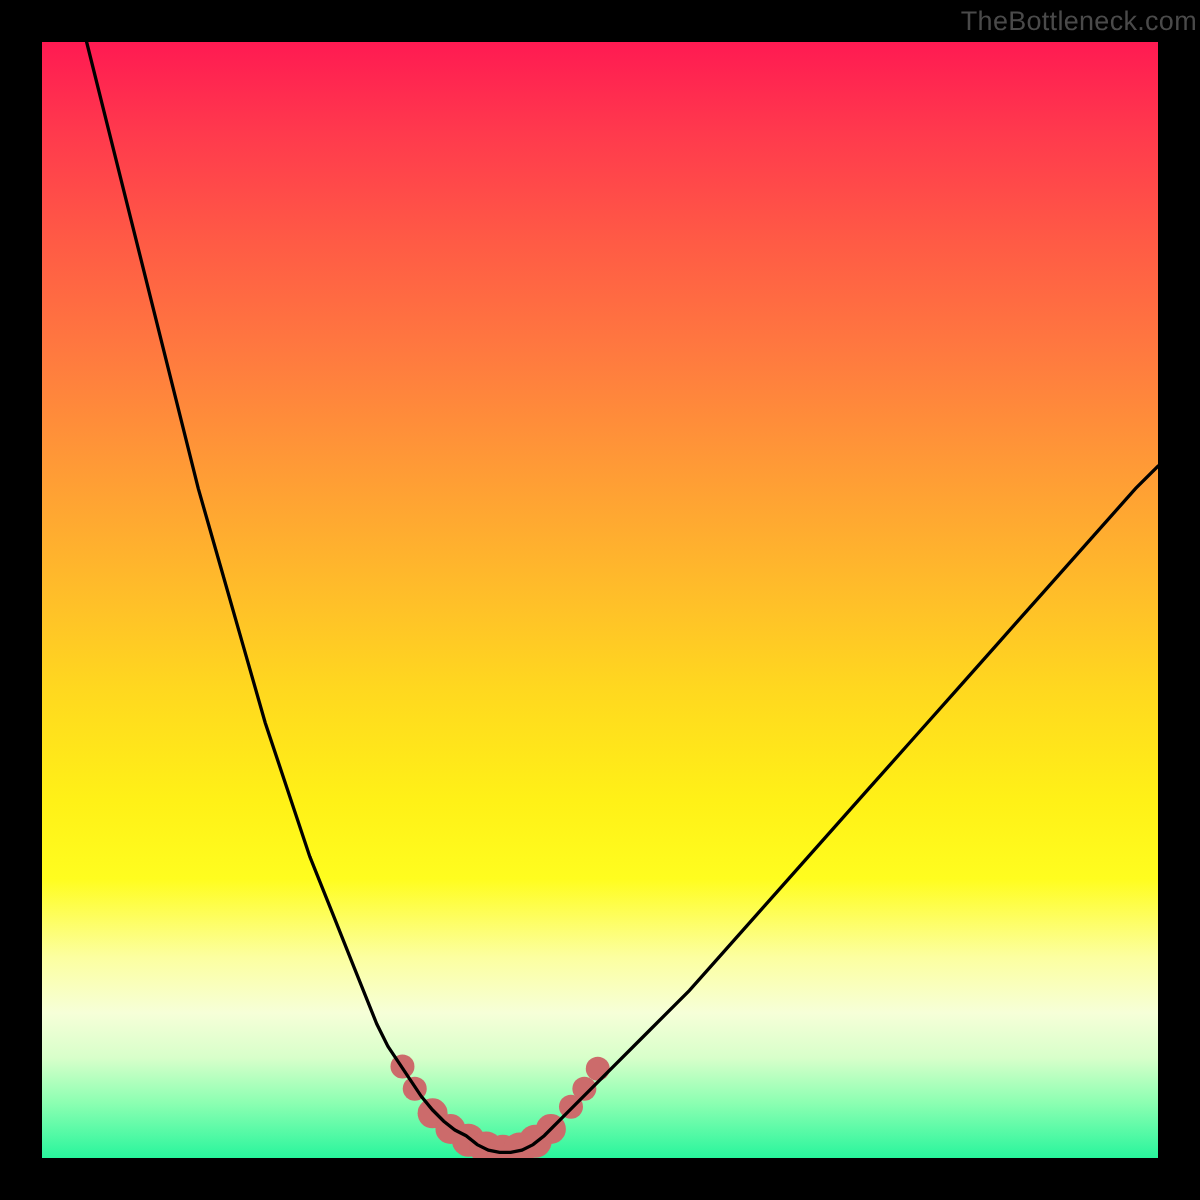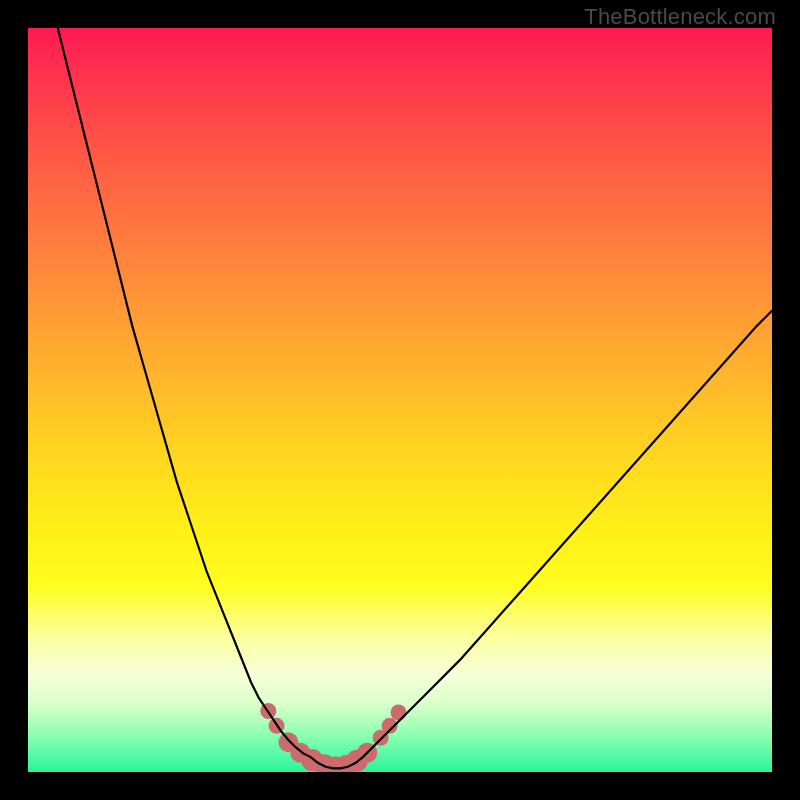--- a/index.html
+++ b/index.html
@@ -38,23 +38,23 @@
       #fcffa0 82%,
       #f6ffd8 87%,
       #d8ffca 91%,
       #8dffb2 95%,
       #28f59c 100%
     );
   }
   .watermark {
     position: absolute;
     top: 4px;
-    right: 24px;
+    right: 2px;
     color: #4a4a4a;
-    font-size: 22px;
+    font-size: 18px;
     letter-spacing: 0.2px;
     font-weight: 400;
   }
   svg.curve {
     position: absolute;
     left: 0;
     top: 0;
     width: 744px;
     height: 744px;
   }

